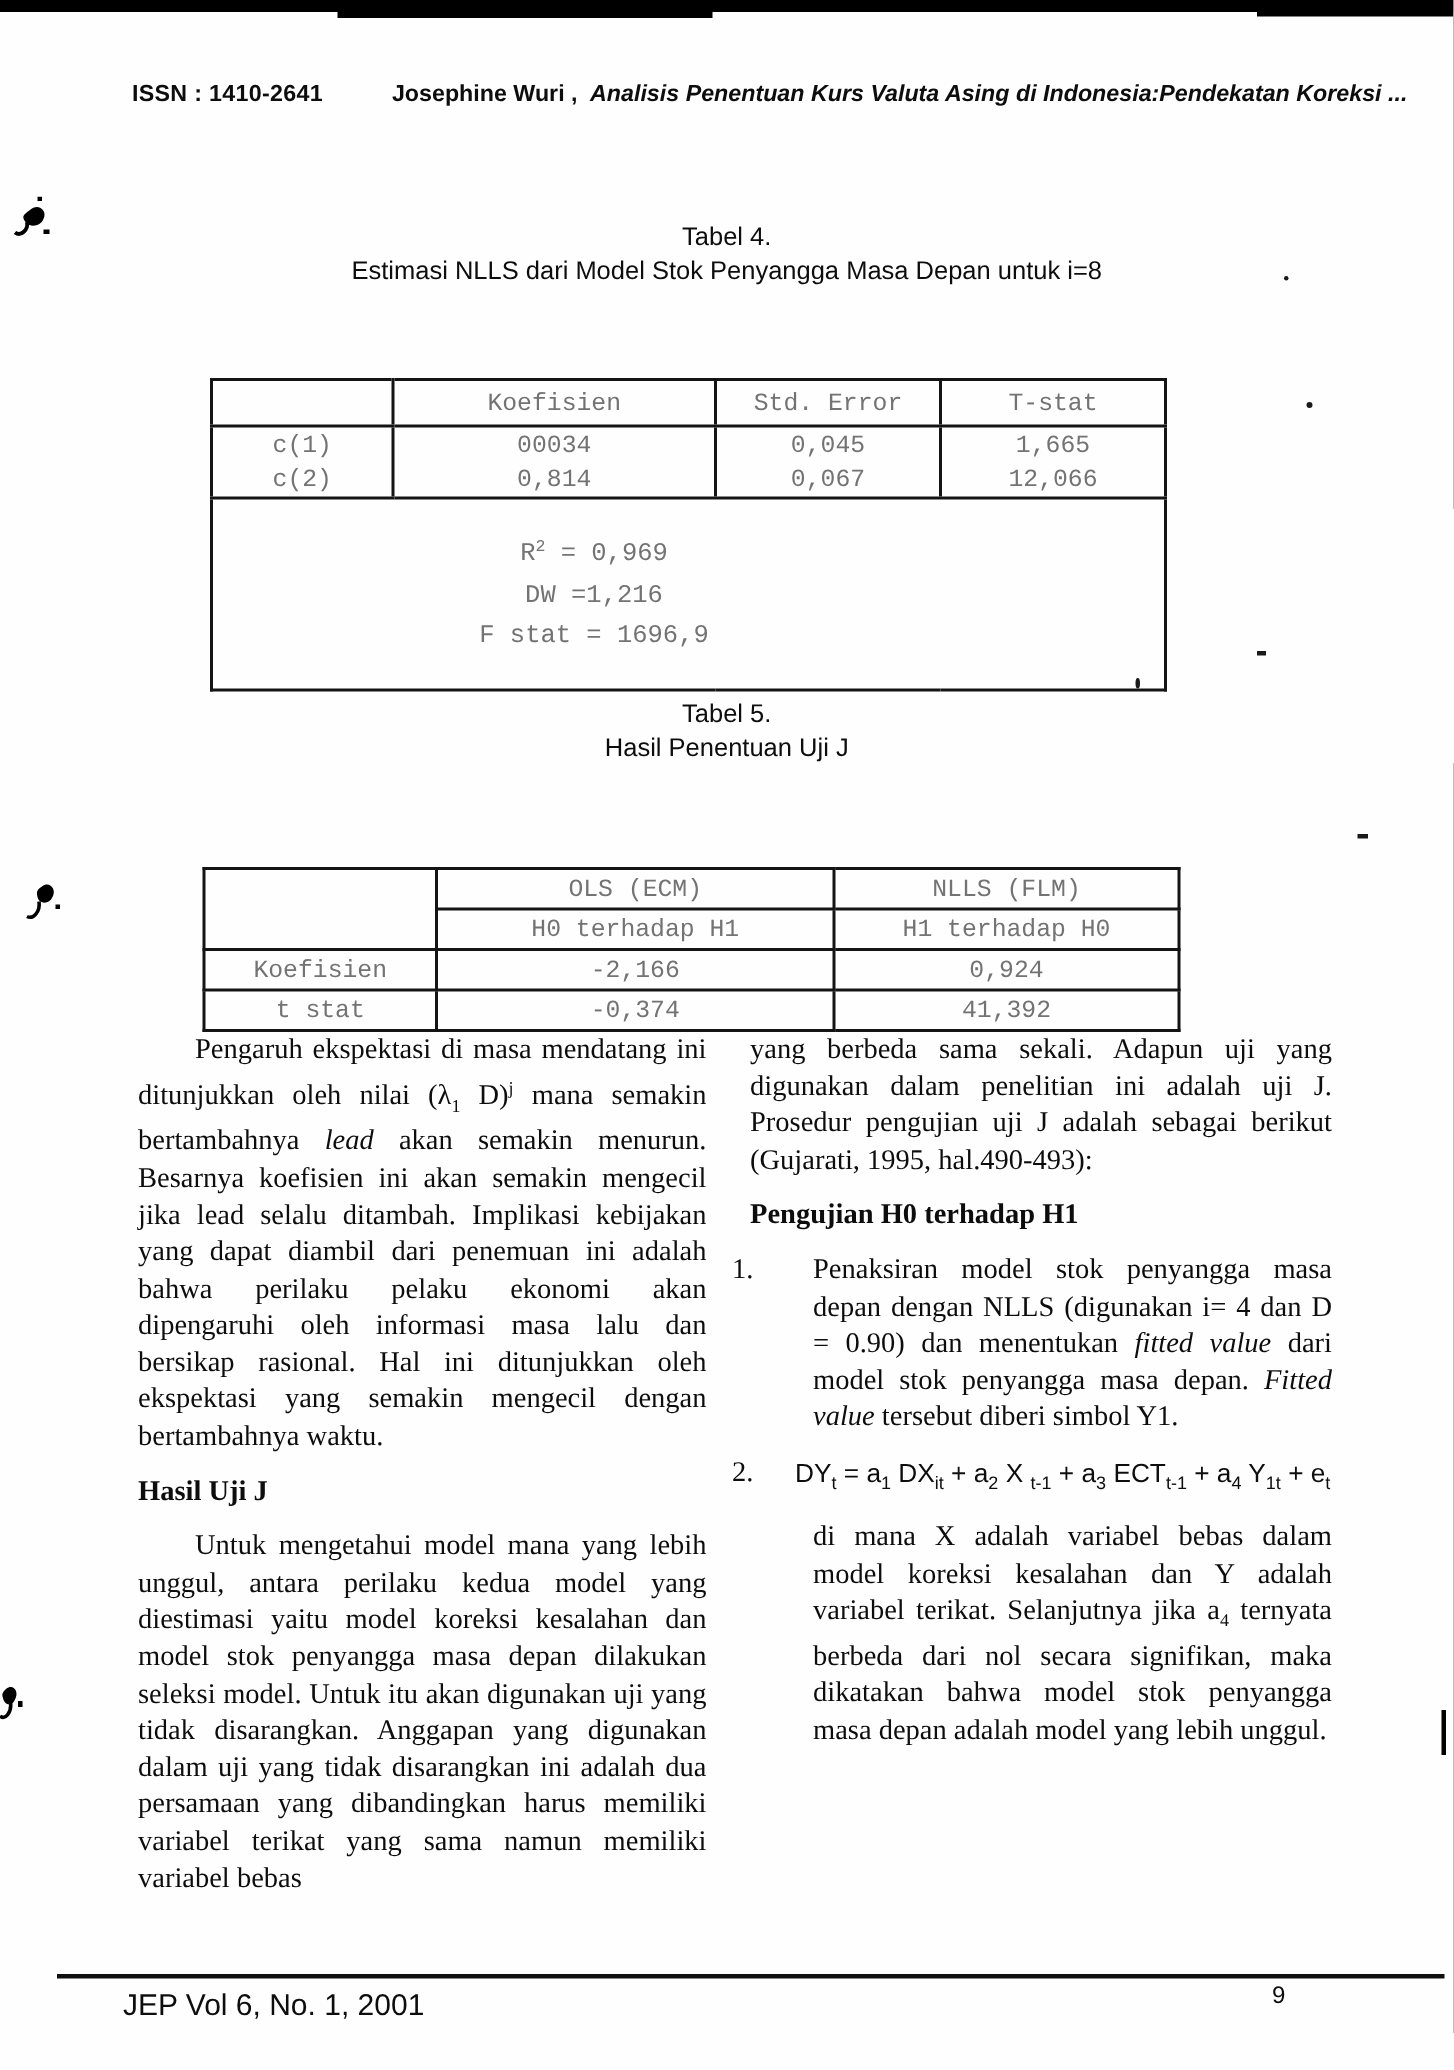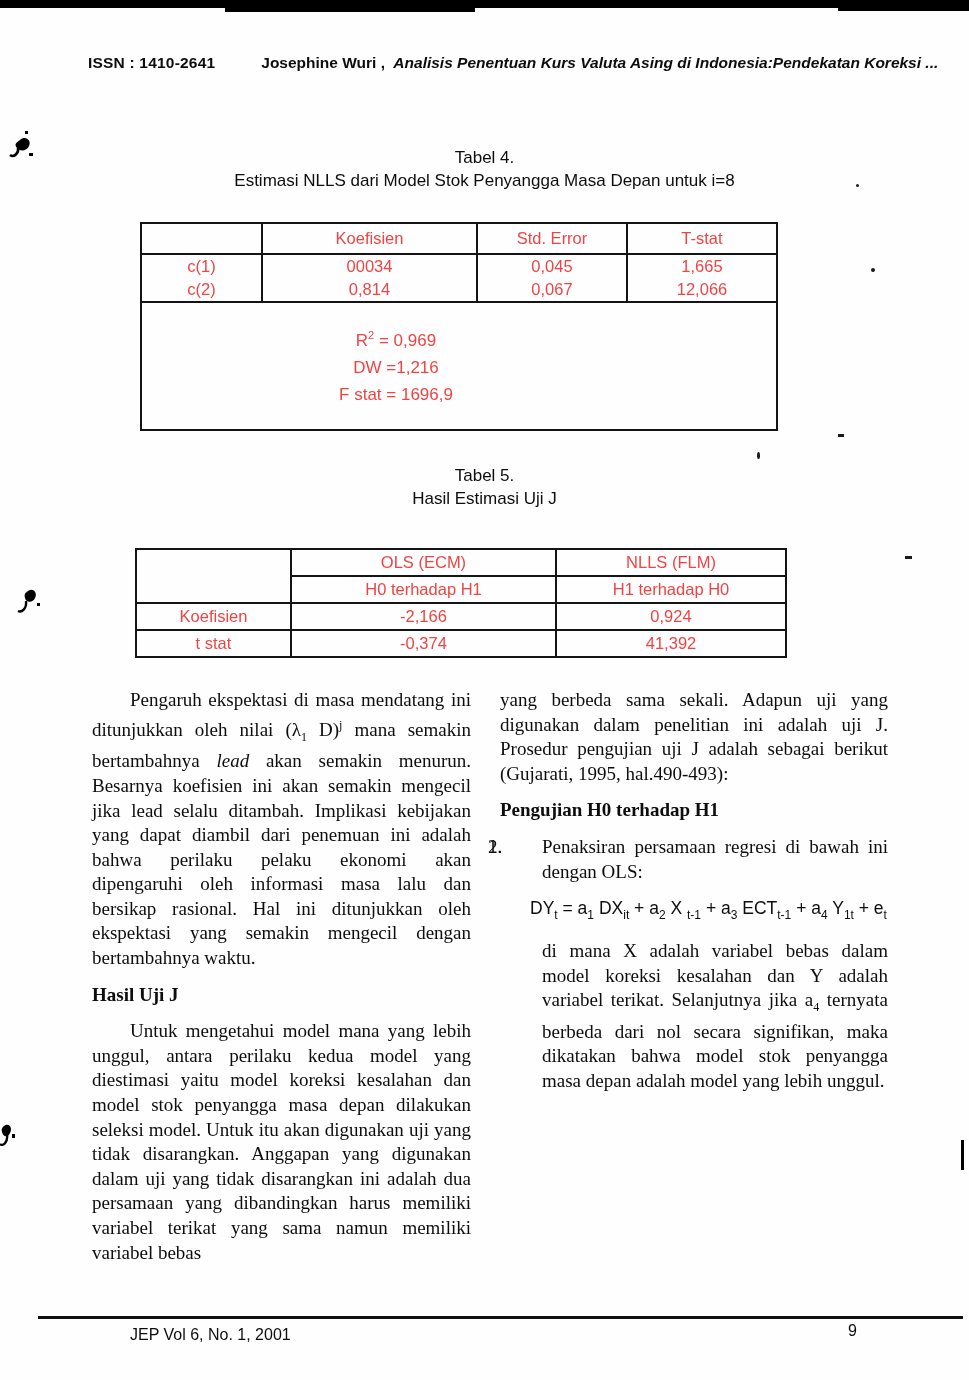--- a/index.html
+++ b/index.html
@@ -29,21 +29,21 @@
   
   .tbl-caption {
     position:absolute; left:0; width:100%; text-align:center;
     font-family:"Liberation Sans", sans-serif; font-weight:normal; font-size:17px; line-height:23px;
   }
   .cap4 {top:146px;}
   .cap5 {top:464px;}
 
   
   table {border-collapse:collapse; table-layout:fixed;
-    font-family:Liberation Sans, sans-serif; font-size:16.5px; color:#ef4444;}
+    font-family:Liberation Mono, monospace; font-size:16.5px; color:#737373;margin-top:30px;}
   td {text-align:center; padding:0; overflow:hidden;}
 
   .t4-wrap {position:absolute; left:140px; top:222px;}
   .t4 {width:636px; border:2.5px solid #141414;}
   .t4 td {border-left:2.5px solid #141414;}
   .t4 td:first-child {border-left:none;}
   .t4 tr.head td {border-bottom:2.5px solid #141414; height:29px;}
   .t4 tr.data td {height:23px;}
   .t4 tr.last td {border-bottom:2.5px solid #141414;}
   .t4 tr.statsrow td {border-left:none; height:126px; vertical-align:top; text-align:left;}
@@ -62,21 +62,21 @@
   .indent {text-indent:38px;}
   .body-heading {font-weight:bold; margin:13px 0 0 0; font-size:19px;}
   .list-item {position:relative; padding-left:42px; margin-top:3px;}
   .list-num {position:absolute; left:0; top:0;}
   .equation {font-family:"Liberation Sans", sans-serif; font-size:17.5px; margin:8px 0 9px 0; text-align:left; white-space:nowrap;}
   .equation sub {font-size:11px;}
   .col sub {font-size:12px;} .col sup {font-size:12px;}
 
   
   .footer-line {position:absolute; left:38px; top:1316px; width:925px; height:2.5px; background:#101010;}
-  .footer-left {position:absolute; left:82px; top:1326px; font-family:"Liberation Sans", sans-serif; font-size:16px;margin-left:48px;}
+  .footer-left {position:absolute; left:82px; top:1326px; font-family:"Liberation Sans", sans-serif; font-size:20px;}
   .footer-right {position:absolute; left:848px; top:1322px; font-family:"Liberation Sans", sans-serif; font-size:16px;}
 </style>
 </head>
 <body>
 
 <div class="page">
 
   <div class="top-band"></div>
   <div class="top-band-thick1"></div>
   <div class="top-band-thick2"></div>
@@ -155,21 +155,21 @@
             <div>F stat = 1696,9</div>
           </div>
         </td>
       </tr>
     </tbody>
       </table>
   </div>
 
   <div class="tbl-caption cap5">
     <div>Tabel 5.</div>
-    <div>Hasil Estimasi Uji J</div>
+    <div>Hasil Penentuan Uji J</div>
   </div>
 
   <div class="t5-wrap">
     <table class="t5">
       <colgroup>
           <col style="width:155px">
           <col style="width:265px">
           <col style="width:230px">
         </colgroup>
       <tbody>
@@ -200,24 +200,24 @@
     <p class="indent">Pengaruh ekspektasi di masa mendatang ini ditunjukkan oleh nilai (λ<sub>1</sub> D)<sup>j</sup> mana semakin bertambahnya <i>lead</i> akan semakin menurun. Besarnya koefisien ini akan semakin mengecil jika lead selalu ditambah. Implikasi kebijakan yang dapat diambil dari penemuan ini adalah bahwa perilaku pelaku ekonomi akan dipengaruhi oleh informasi masa lalu dan bersikap rasional. Hal ini ditunjukkan oleh ekspektasi yang semakin mengecil dengan bertambahnya waktu.</p>
     <p class="body-heading">Hasil Uji J</p>
     <p class="indent">Untuk mengetahui model mana yang lebih unggul, antara perilaku kedua model yang diestimasi yaitu model koreksi kesalahan dan model stok penyangga masa depan dilakukan seleksi model. Untuk itu akan digunakan uji yang tidak disarangkan. Anggapan yang digunakan dalam uji yang tidak disarangkan ini adalah dua persamaan yang dibandingkan harus memiliki variabel terikat yang sama namun memiliki variabel bebas</p>
   </div>
 
   <div class="col col-right">
     <p>yang berbeda sama sekali. Adapun uji yang digunakan dalam penelitian ini adalah uji J. Prosedur pengujian uji J adalah sebagai berikut (Gujarati, 1995, hal.490-493):</p>
     <p class="body-heading">Pengujian H0 terhadap H1</p>
     <div class="list-item">
       <span class="list-num">1.</span>
+      <p>Penaksiran model stok penyangga masa depan dengan NLLS (digunakan i= 4 dan D = 0.90) dan menentukan <i>fitted value</i> dari model stok penyangga masa depan. <i>Fitted value</i> tersebut diberi simbol Y1.</p>
     </div>
     <div class="list-item">
       <span class="list-num">2.</span>
-      <p>Penaksiran persamaan regresi di bawah ini dengan OLS:</p>
       <div class="equation">DY<sub>t</sub> = a<sub>1</sub> DX<sub>it</sub> + a<sub>2</sub> X <sub>t-1</sub> + a<sub>3</sub> ECT<sub>t-1</sub> + a<sub>4</sub> Y<sub>1t</sub> + e<sub>t</sub></div>
       <p>di mana X adalah variabel bebas dalam model koreksi kesalahan dan Y adalah variabel terikat. Selanjutnya jika a<sub>4</sub> ternyata berbeda dari nol secara signifikan, maka dikatakan bahwa model stok penyangga masa depan adalah model yang lebih unggul.</p>
     </div>
   </div>
 
   <div class="footer-line"></div>
   <div class="footer-left">JEP Vol 6, No. 1, 2001</div>
   <div class="footer-right">9</div>
 
 </div>

